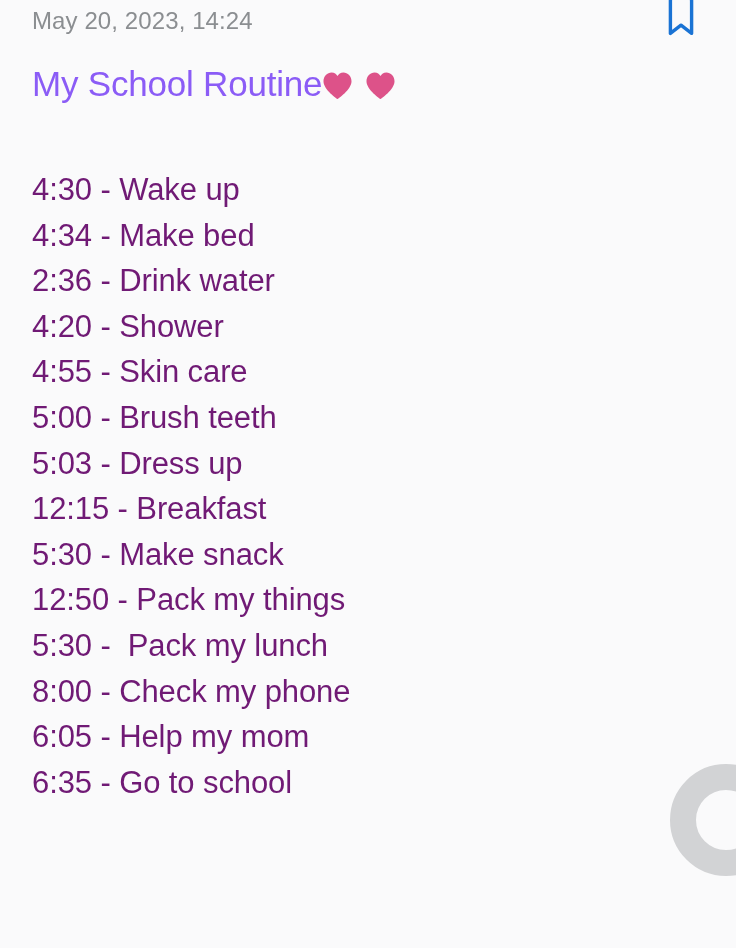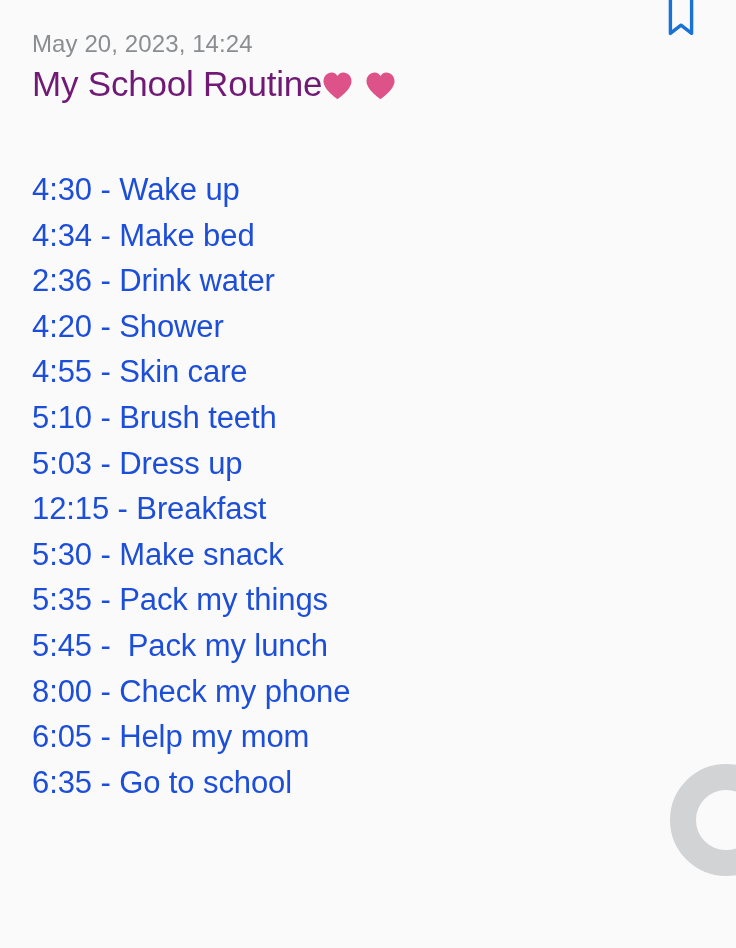--- a/index.html
+++ b/index.html
@@ -44,21 +44,21 @@
     position: absolute;
     left: 0;
     top: 0;
     width: 736px;
     height: 58px;
   }
 
   .timestamp {
     position: absolute;
     left: 32px;
-    top: 28px;
+    top: 5px;
     font-size: 24px;
     line-height: 32px;
     color: #8b8e91;
     letter-spacing: 0.1px;
     white-space: nowrap;
   }
 
   .bookmark-icon {
     position: absolute;
     left: 662px;
@@ -73,21 +73,21 @@
     height: 44px;
   }
 
   
   .note-title {
     position: absolute;
     left: 32px;
     top: 61px;
     font-size: 35px;
     line-height: 46px;
-    color: #701a75;
+    color: #8b5cf6;
     font-weight: 400;
     letter-spacing: -0.2px;
     white-space: nowrap;
     display: flex;
     align-items: center;
   }
   .note-title .title-text {
     display: inline-block;
   }
   .heart {
@@ -105,21 +105,21 @@
   
   .routine-list {
     position: absolute;
     left: 32px;
     top: 167px;
     width: 660px;
   }
   .routine-line {
     font-size: 31px;
     line-height: 45.6px;
-    color: #1d4ed8;
+    color: #701a75;
     font-weight: 400;
     letter-spacing: -0.1px;
     white-space: pre;
     height: 45.6px;
   }
 </style>
 </head>
 <body>
 
 <div class="note-page">
@@ -150,24 +150,24 @@
       </svg>
     </span>
   </div>
 
   <div class="routine-list">
     <div class="routine-line">4:30 - Wake up</div>
     <div class="routine-line">4:34 - Make bed</div>
     <div class="routine-line">2:36 - Drink water</div>
     <div class="routine-line">4:20 - Shower</div>
     <div class="routine-line">4:55 - Skin care</div>
-    <div class="routine-line">5:10 - Brush teeth</div>
+    <div class="routine-line">5:00 - Brush teeth</div>
     <div class="routine-line">5:03 - Dress up</div>
     <div class="routine-line">12:15 - Breakfast</div>
     <div class="routine-line">5:30 - Make snack</div>
-    <div class="routine-line">5:35 - Pack my things</div>
-    <div class="routine-line">5:45 -  Pack my lunch</div>
+    <div class="routine-line">12:50 - Pack my things</div>
+    <div class="routine-line">5:30 -  Pack my lunch</div>
     <div class="routine-line">8:00 - Check my phone</div>
     <div class="routine-line">6:05 - Help my mom</div>
     <div class="routine-line">6:35 - Go to school</div>
   </div>
 
 </div>
 
 </body></html>

